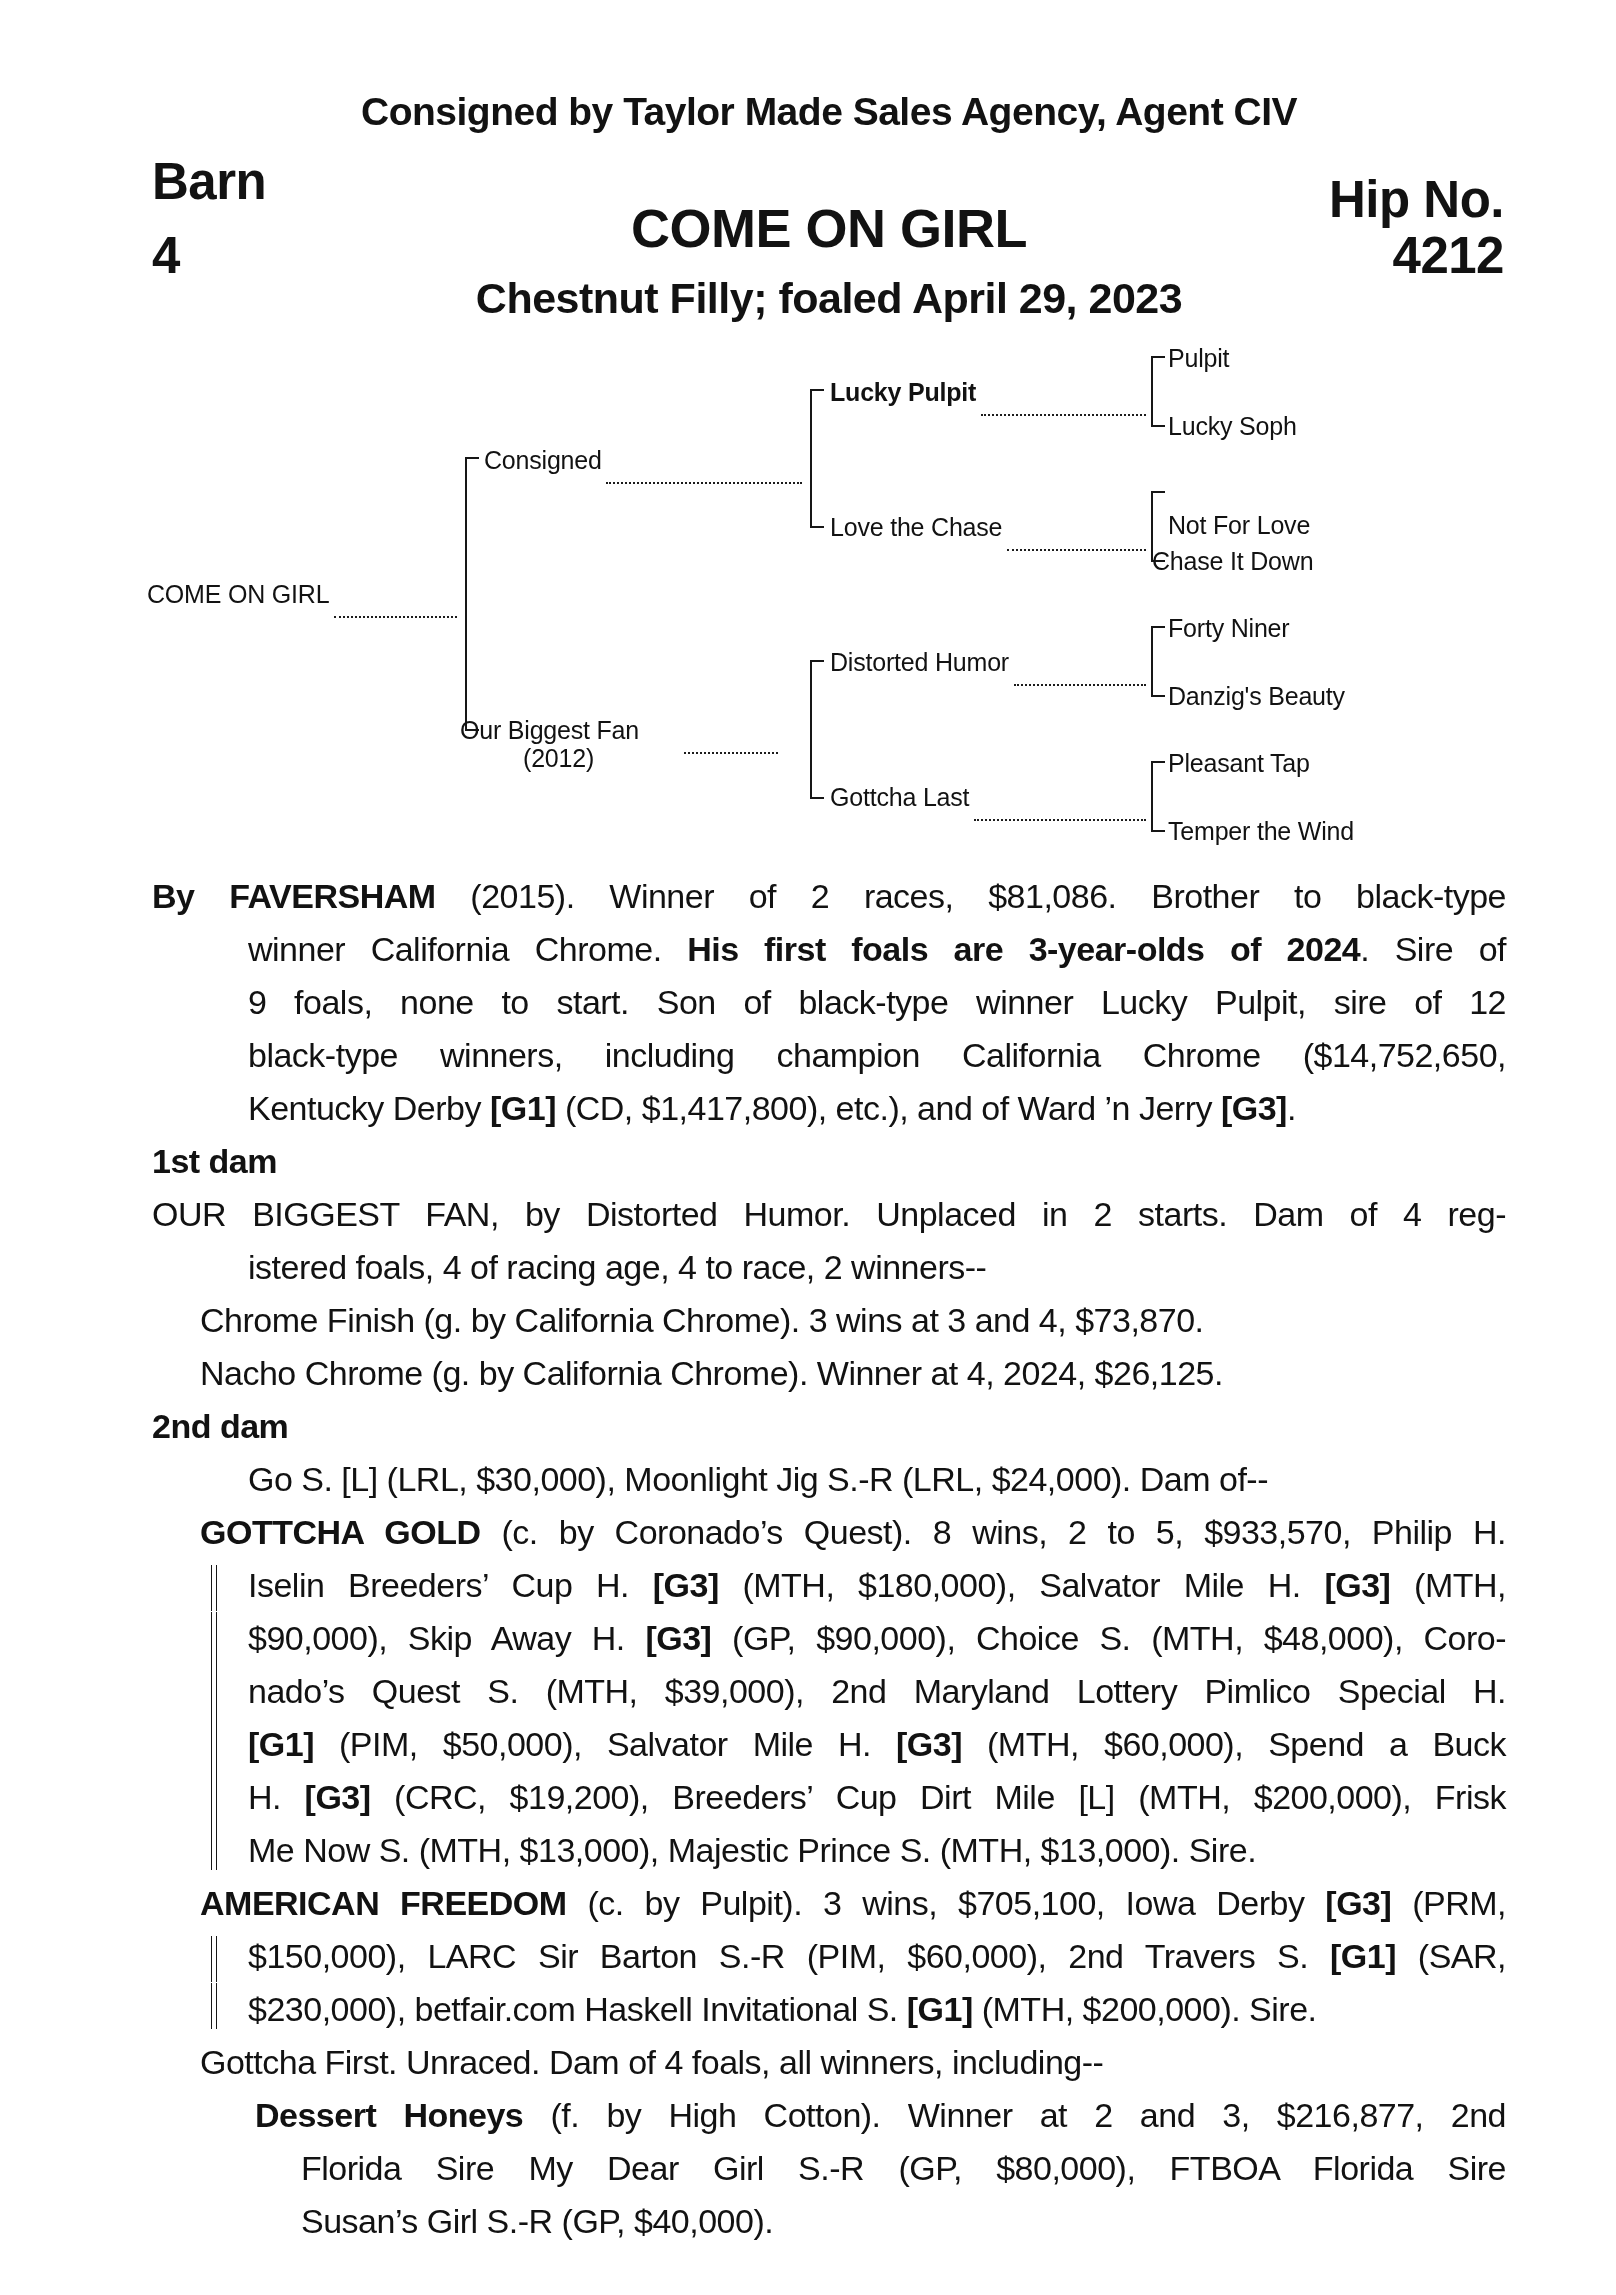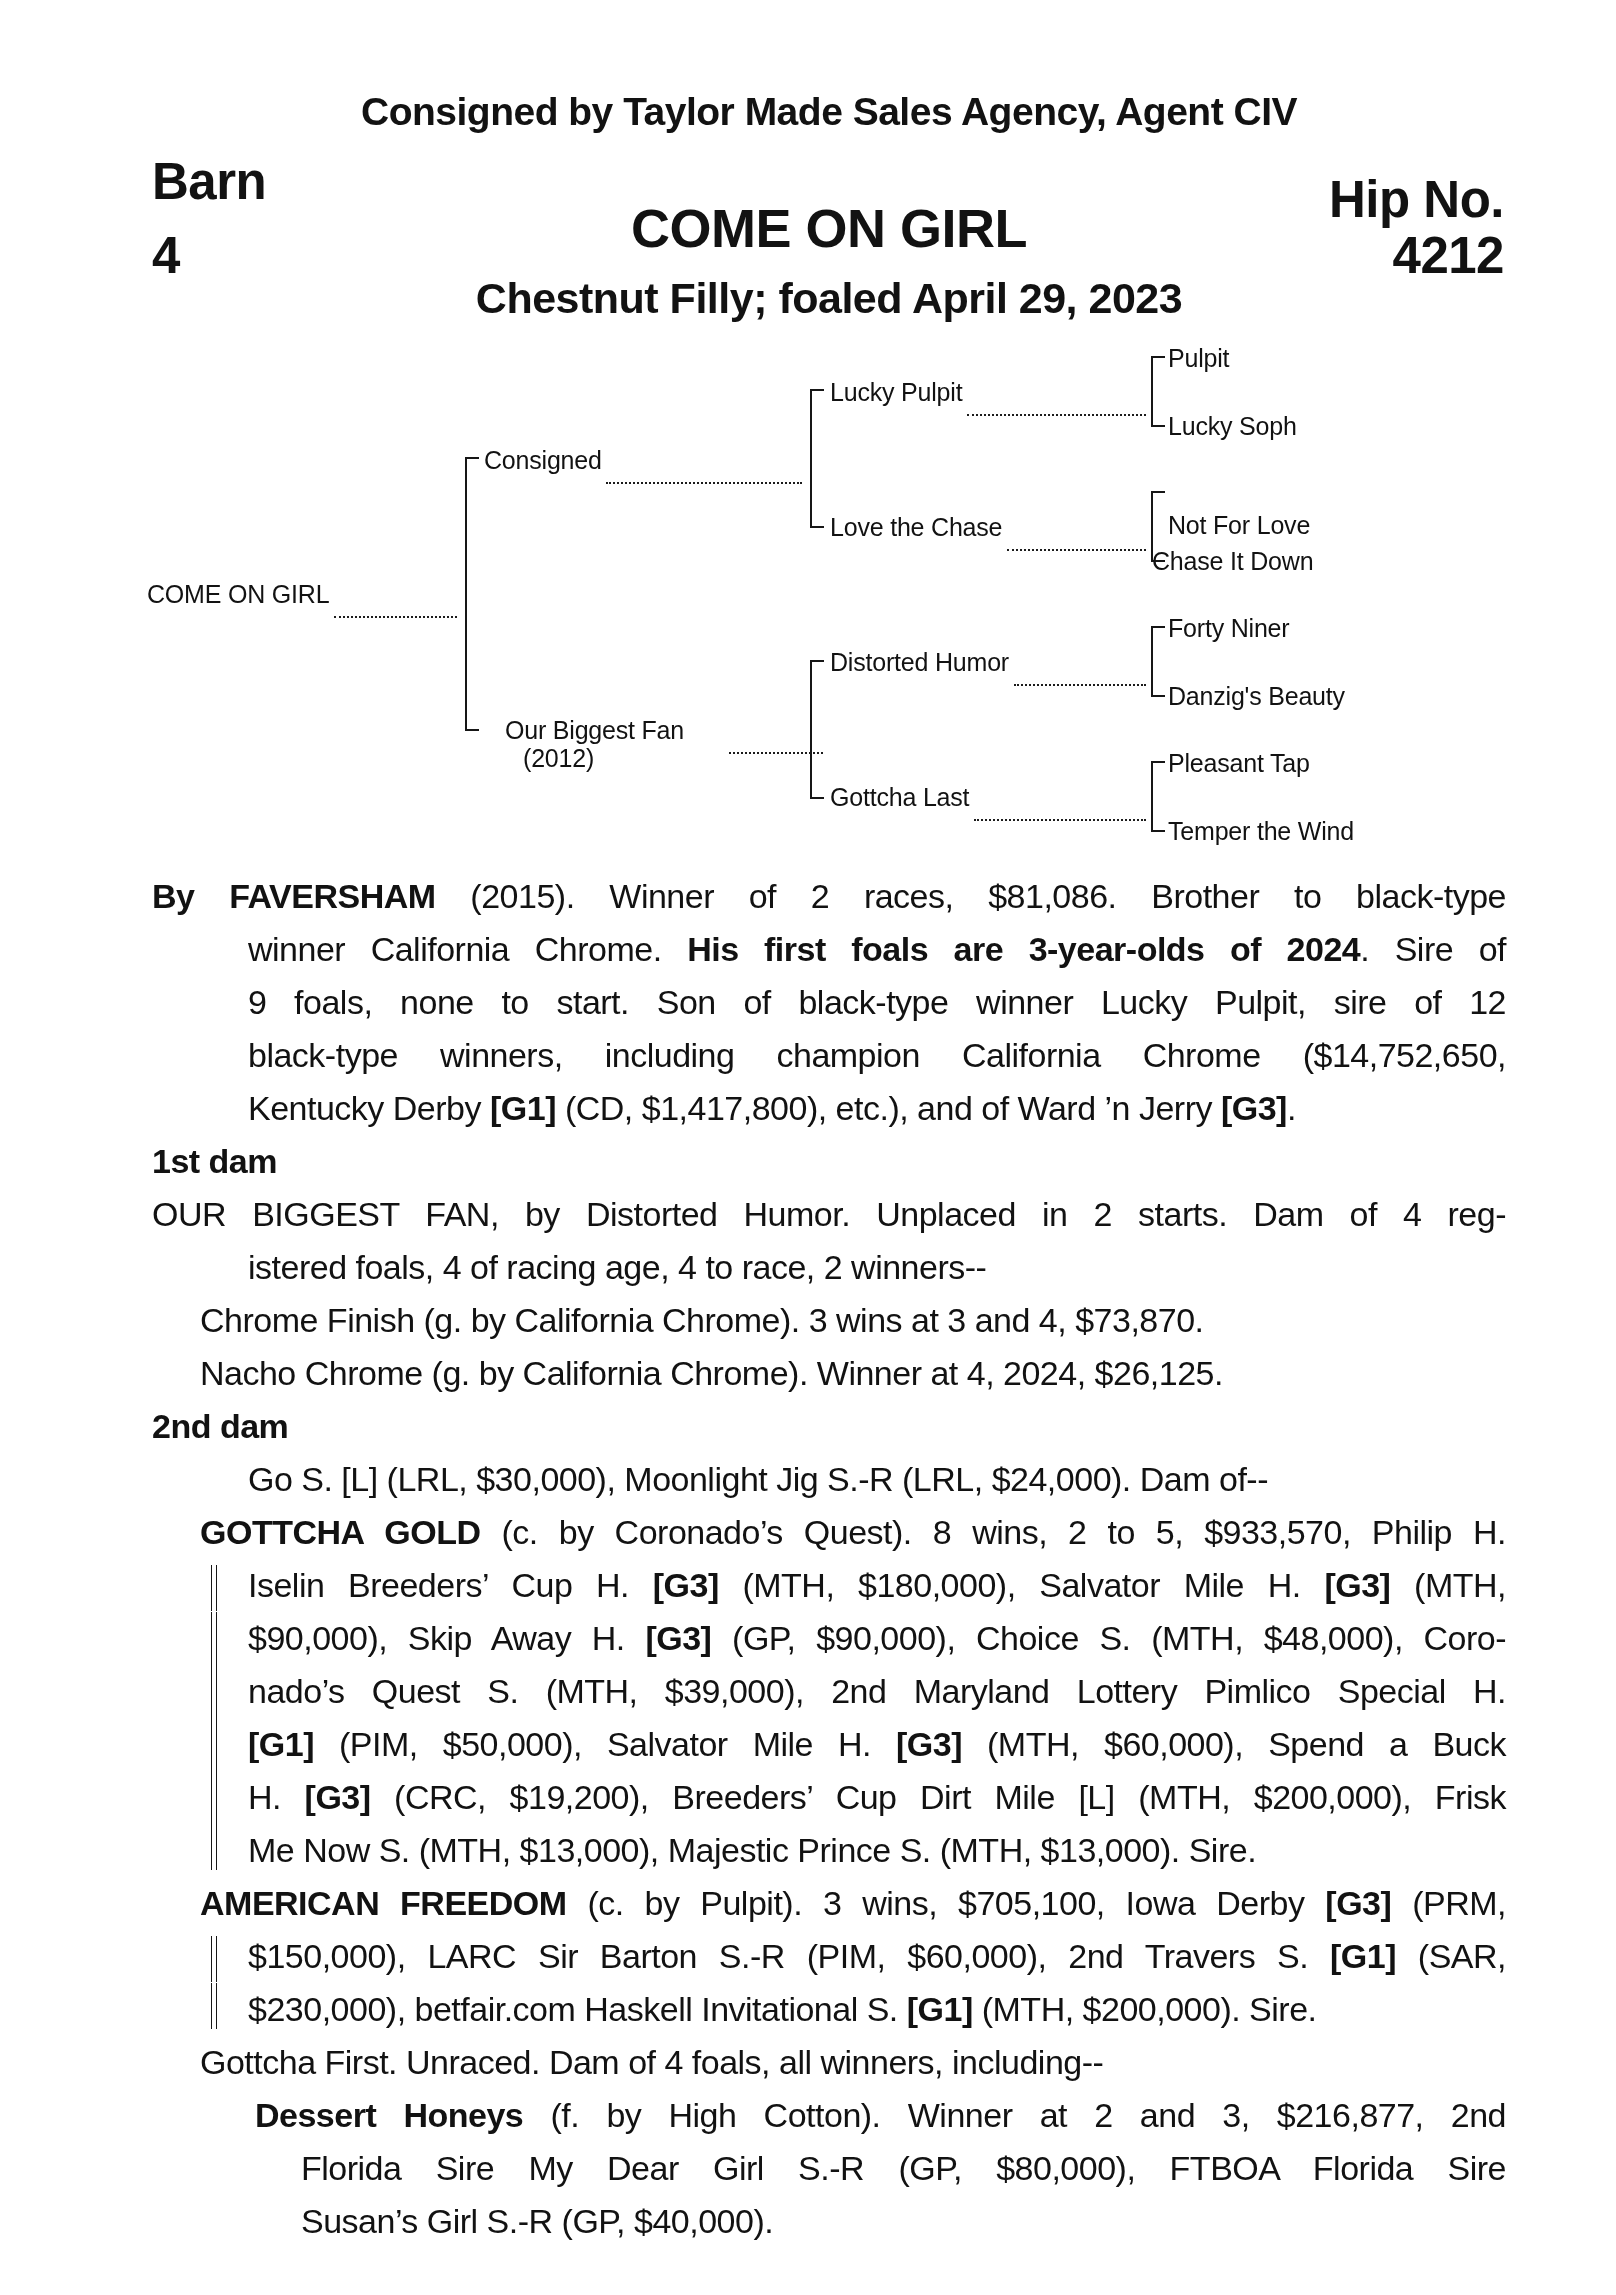--- a/index.html
+++ b/index.html
@@ -70,27 +70,27 @@
 
   <div class="tnode" style="left:147px;top:574px;width:312px;">
     <span>COME ON GIRL</span>
       <i class="lead"></i>
   </div>
 
   <div class="tnode" style="left:484px;top:440px;width:320px;">
     <span>Consigned</span>
       <i class="lead"></i>
   </div>
-  <div class="tnode" style="left:505px;top:710px;width:320px;gap:40px;">
+  <div class="tnode" style="left:460px;top:710px;width:320px;gap:40px;">
     <span>Our Biggest Fan</span>
       <i class="lead"></i>
   </div>
   <div class="tyear" style="left:523px;top:744px;">(2012)</div>
 
-  <div class="tnode" style="left:830px;top:372px;width:318px;">
+  <div class="tnode" style="left:830px;top:372px;width:318px;font-weight:bold;">
     <span>Lucky Pulpit</span>
       <i class="lead"></i>
   </div>
   <div class="tnode" style="left:830px;top:507px;width:318px;">
     <span>Love the Chase</span>
       <i class="lead"></i>
   </div>
   <div class="tnode" style="left:830px;top:642px;width:318px;">
     <span>Distorted Humor</span>
       <i class="lead"></i>

